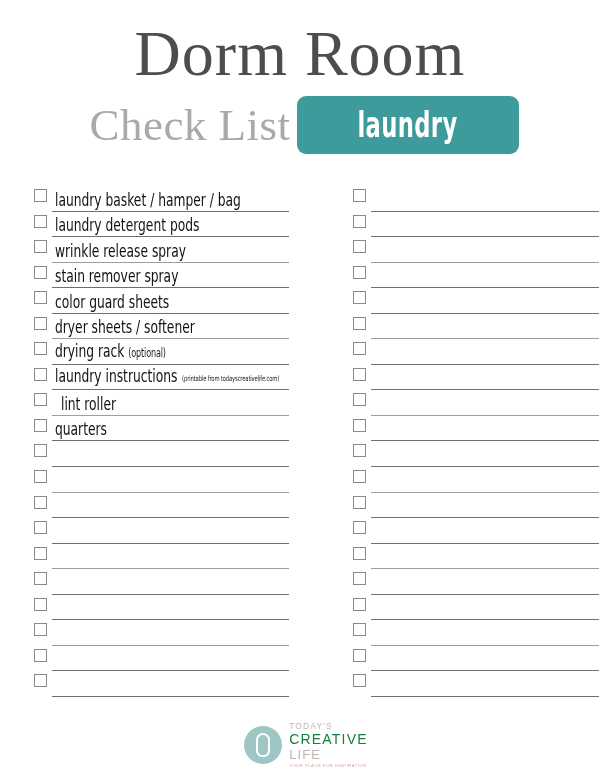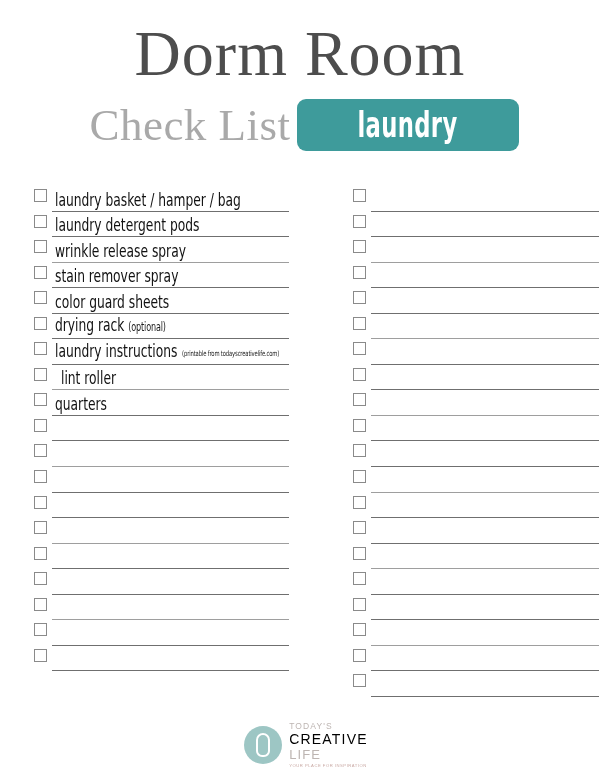--- a/index.html
+++ b/index.html
@@ -52,21 +52,21 @@
     line-height: 50px;
     color: #a9a9a9;
     white-space: nowrap;
     letter-spacing: 0.5px;
     padding-left: 8px;
   }
   #category-badge {
     margin-left: 6px;
     background: #3e9b9b;
     border-radius: 9px;
-    height: 52px;
+    height: 58px;
     min-width: 222px;
     display: flex;
     align-items: center;
     justify-content: center;
     padding: 8px 14px;
     box-sizing: border-box;
   }
   #category-badge .badge-text {
     font-family: "DejaVu Sans Condensed", "Liberation Sans Narrow", "Liberation Sans", sans-serif;
     font-size: 35px;
@@ -185,21 +185,21 @@
   }
   #logo-line1 {
     font-size: 8.5px;
     letter-spacing: 1.1px;
     color: #bdb5b2;
     display: block;
   }
   #logo-line2 {
     font-size: 14px;
     letter-spacing: 1.2px;
-    color: #000000;
+    color: #15803d;
     display: block;
     margin-top: 2px;
   }
   #logo-line3 {
     font-size: 13px;
     letter-spacing: 1.1px;
     color: #bdb5b2;
     display: block;
     margin-top: 2px;
   }
@@ -251,20 +251,26 @@
         </div>
       </div>
       <div class="row">
         <div class="checkbox"></div>
         <div class="row-field">
           <div class="row-label">color guard sheets</div>
         </div>
       </div>
       <div class="row">
         <div class="checkbox"></div>
+        <div class="row-field faint">
+          <div class="row-label">dryer sheets / softener</div>
+        </div>
+      </div>
+      <div class="row">
+        <div class="checkbox"></div>
         <div class="row-field">
           <div class="row-label">drying rack<span class="row-note">(optional)</span></div>
         </div>
       </div>
       <div class="row">
         <div class="checkbox"></div>
         <div class="row-field">
           <div class="row-label">laundry instructions<span class="row-note tiny">(printable from todayscreativelife.com)</span></div>
         </div>
       </div>

